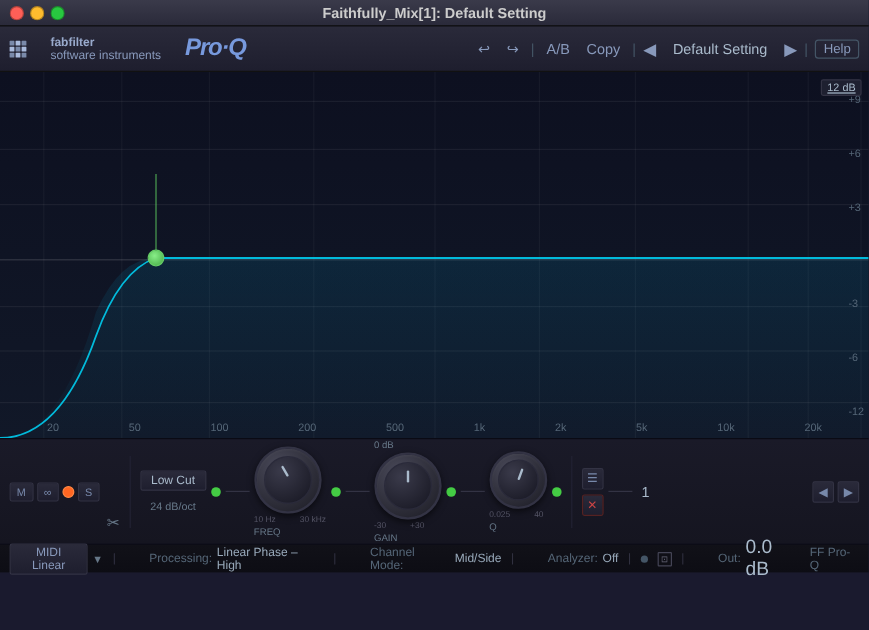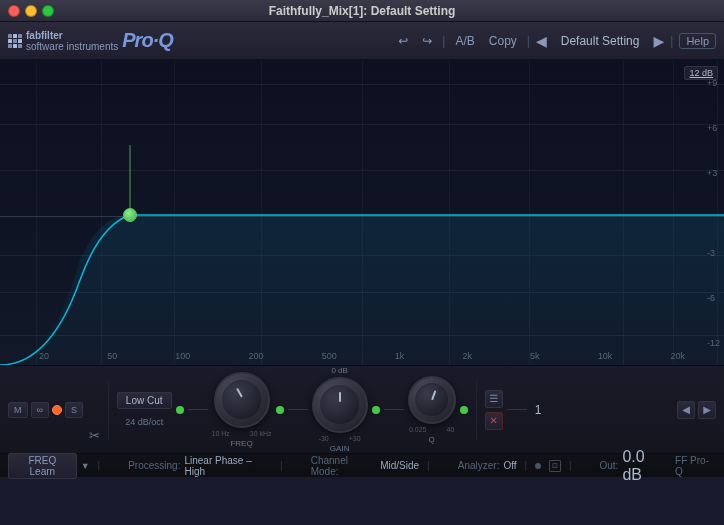--- a/index.html
+++ b/index.html
@@ -47,21 +47,21 @@
       background: linear-gradient(to bottom, #2a2a3a, #1e1e2e);
       height: 38px;
       display: flex;
       align-items: center;
       padding: 0 8px;
       border-bottom: 1px solid #111;
     }
     .logo-area {
       display: flex;
       align-items: center;
-      gap: 4px;
+      gap: 20px;
       margin-right: 8px;
     }
     .logo-grid {
       display: grid;
       grid-template-columns: repeat(3, 4px);
       grid-template-rows: repeat(3, 4px);
       gap: 1px;
     }
     .logo-dot {
       width: 4px; height: 4px;
@@ -254,21 +254,21 @@
     .green-dot {
       width: 8px; height: 8px;
       border-radius: 50%;
       background: #44cc44;
       flex-shrink: 0;
     }
 
     .knob-group {
       display: flex;
       flex-direction: column;
-      align-items: center;
+      align-items: flex-start;
       gap: 2px;
     }
     .knob-label-top {
       font-size: 8px;
       color: #667788;
       text-align: center;
     }
     .knob-label-bottom {
       font-size: 8px;
       color: #667788;
@@ -585,21 +585,21 @@
   <div class="band-nav">
     <button class="sq-btn">◀</button>
     <button class="sq-btn">▶</button>
   </div>
 
 </div>
 
 <div class="status-bar">
 
   <div class="status-item">
-    <button class="midi-btn">FREQ Learn</button>
+    <button class="midi-btn">MIDI Linear</button>
     <span style="color:#667788;font-size:9px;cursor:pointer;">▼</span>
   </div>
 
   <span class="status-sep">|</span>
 
   <div class="status-item">
     <span class="status-label">Processing:</span>
     <span class="status-value">Linear Phase – High</span>
   </div>
 

